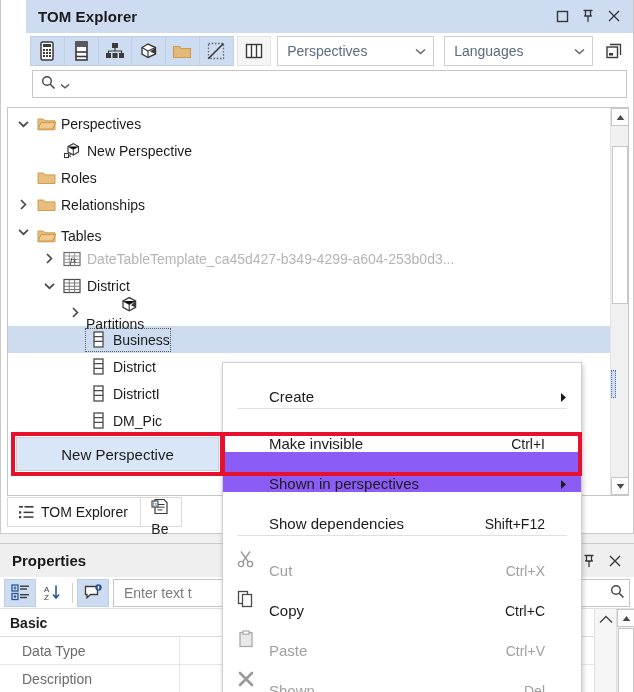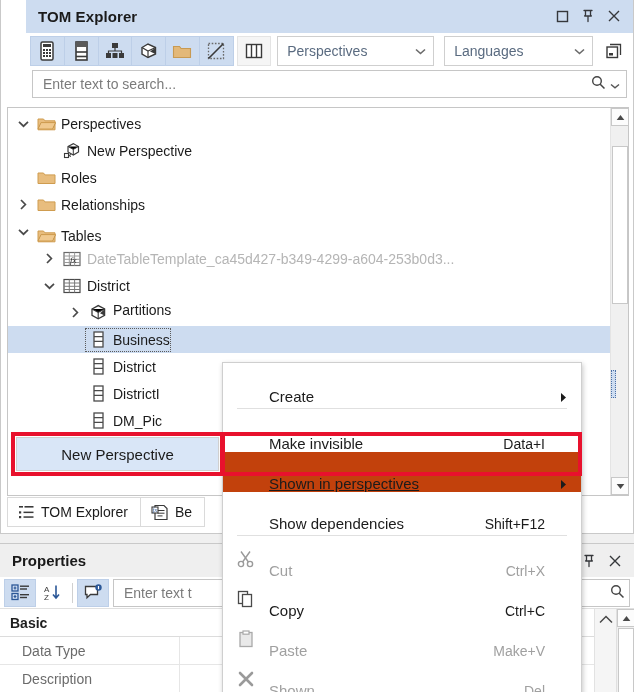--- a/index.html
+++ b/index.html
@@ -187,21 +187,21 @@
   .doctab {
     height: 30px;
     display: flex; align-items: center;
     gap: 6px;
     padding: 0 12px 0 10px;
     border: 1px solid #dadada;
     background: #ffffff;
     font-size: 14px;
     color: #1b1b1b;
   }
-  .doctab + .doctab { margin-left: -1px; }
+  .doctab + .doctab { margin-left: -1px; flex-direction: column; }
 
   
   .props {
     position: absolute;
     left: 0; top: 543px;
     width: 634px; height: 149px;
     background: #ffffff;
     border-top: 1px solid #c9c9c9;
   }
   .props-title {
@@ -309,21 +309,21 @@
     color: #1b1b1b;
   }
   .mi .mi-ico {
     width: 46px; height: 100%;
     display: flex; align-items: center; justify-content: center;
   }
   .mi .mi-label { flex: 1; }
   .mi .mi-acc { color: #1b1b1b; font-size: 14px; margin-left: 20px; }
   .mi .mi-arrow { width: 22px; text-align: right; color: #1b1b1b; font-size: 11px; }
   .mi.disabled .mi-label, .mi.disabled .mi-acc { color: #a0a0a0; }
-  .mi.highlight { background: #c2410c; text-decoration: underline; }
+  .mi.highlight { background: #8b5cf6; }
   .msep { height: 1px; background: #e0e0e0; margin: 3px 14px 3px 14px; }
 
   
   .submenu {
     position: absolute;
     left: 16px; top: 437px;
     width: 203px; height: 34px;
     background: #d9e6f7;
     border: 1px solid #cfcfcf;
     display: flex; align-items: center; justify-content: center;
@@ -456,21 +456,20 @@
       <span class="tb-right">
         <svg width="18" height="18" viewBox="0 0 18 18">
           <path d="M5 2.5h10.5v10.5" fill="none" stroke="#3a3a3a" stroke-width="1.3"></path>
           <rect x="2" y="5" width="10.5" height="10.5" fill="#fff" stroke="#3a3a3a" stroke-width="1.4"></rect>
           <rect x="4" y="11" width="4" height="2.5" fill="#3a3a3a"></rect>
         </svg>
       </span>
     </div>
 
     <div class="searchbar">
-      <input type="text" placeholder="Enter text to search..." style="">
       <span class="search-icons">
         <span>
           <svg width="15" height="15" viewBox="0 0 15 15">
               <circle cx="6" cy="6" r="4.3" fill="none" stroke="#444" stroke-width="1.4"></circle>
               <path d="M9.2 9.2 L13.5 13.5" stroke="#444" stroke-width="1.5"></path>
             </svg>
         </span>
         <span>
           <svg width="10" height="6" viewBox="0 0 10 6">
               <path d="M1 1.5 L5 4.8 L9 1.5" fill="none" stroke="#555" stroke-width="1.4"></path>
@@ -587,21 +586,21 @@
               </span>
               <span class="label">District</span>
             </span>
           </div>
           <div class="node" style="padding-left: 56px;">
             <span class="twisty">
               <svg width="8" height="11" viewBox="0 0 8 11">
                 <path d="M2 1 L6.4 5.5 L2 10" fill="none" stroke="#4a4a4a" stroke-width="1.7"></path>
               </svg>
             </span>
-            <span class="" style="display: flex; align-items: flex-start;">
+            <span class="" style="display: flex; align-items: flex-end; flex-direction: column;">
               <span class="nicon">
                 <svg width="19" height="17" viewBox="0 0 19 17">
                   <path d="M3 5 L9.2 1.6 L15.6 5 L15.6 11.4 L9.2 14.8 L3 11.4 Z" fill="#fff" stroke="#3a3a3a" stroke-width="1.3"></path>
                   <path d="M3 5 L9.2 8.4 L15.6 5 M9.2 8.4 v6.4" stroke="#3a3a3a" stroke-width="1.1"></path>
                   <path d="M11 9.2 L15.6 11.5 L15.6 5.3 Z" fill="#3a3a3a"></path>
                 </svg>
               </span>
               <span class="label">Partitions</span>
             </span>
           </div>
@@ -791,21 +790,21 @@
         <span class="mi-label">Create</span>
         <span class="mi-acc"></span>
         <span class="mi-arrow"><svg width="7" height="11" viewBox="0 0 7 11">
             <path d="M1 1 L6 5.5 L1 10 Z" fill="#1b1b1b"></path>
           </svg></span>
       </div>
       <div class="msep"></div>
       <div class="mi">
         <span class="mi-ico"></span>
         <span class="mi-label">Make invisible</span>
-        <span class="mi-acc">Data+I</span>
+        <span class="mi-acc">Ctrl+I</span>
         <span class="mi-arrow"></span>
       </div>
       <div class="mi highlight">
         <span class="mi-ico"></span>
         <span class="mi-label">Shown in perspectives</span>
         <span class="mi-acc"></span>
         <span class="mi-arrow"><svg width="7" height="11" viewBox="0 0 7 11">
             <path d="M1 1 L6 5.5 L1 10 Z" fill="#1b1b1b"></path>
           </svg></span>
       </div>
@@ -840,21 +839,21 @@
         <span class="mi-arrow"></span>
       </div>
       <div class="mi disabled">
         <span class="mi-ico">
           <svg width="17" height="18" viewBox="0 0 17 18">
             <rect x="2" y="2.5" width="12" height="14" fill="#e9e9e9" stroke="#a9a9a9" stroke-width="1.3"></rect>
             <rect x="5" y="1" width="6" height="3.2" fill="#fff" stroke="#a9a9a9" stroke-width="1.2"></rect>
           </svg>
         </span>
         <span class="mi-label">Paste</span>
-        <span class="mi-acc">Make+V</span>
+        <span class="mi-acc">Ctrl+V</span>
         <span class="mi-arrow"></span>
       </div>
       <div class="mi disabled">
         <span class="mi-ico">
           <svg width="18" height="18" viewBox="0 0 18 18">
             <path d="M3 3 L15 15 M15 3 L3 15" stroke="#9a9a9a" stroke-width="2.6" fill="none" stroke-linecap="round"></path>
           </svg>
         </span>
         <span class="mi-label">Shown</span>
         <span class="mi-acc">Del</span>

